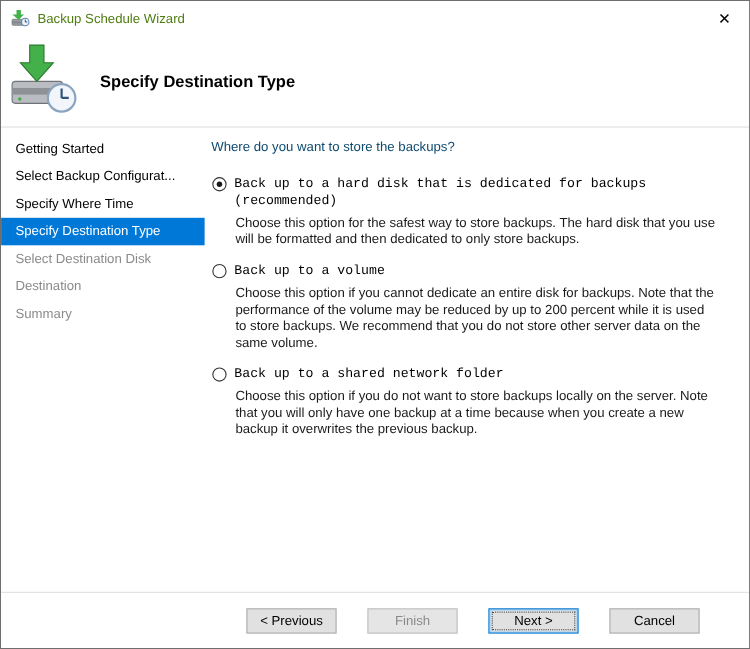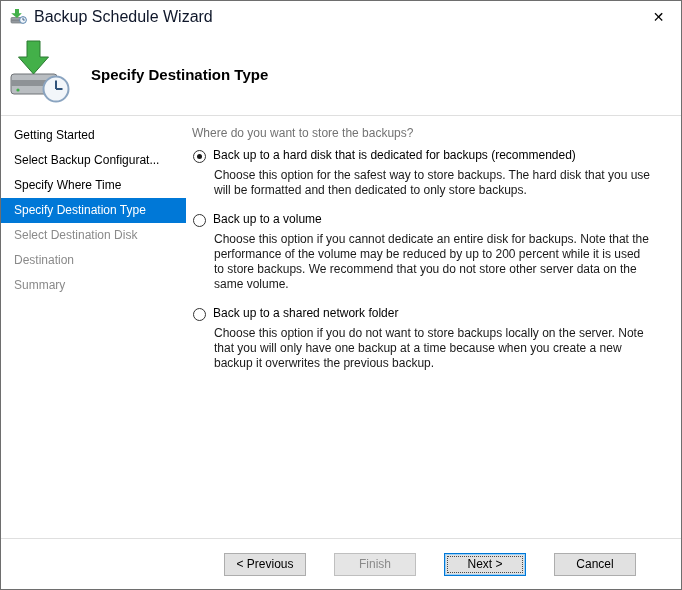--- a/index.html
+++ b/index.html
@@ -9,21 +9,21 @@
     width:682px; height:590px; background:#ffffff;
     border:1px solid #6e6e6e; display:flex; flex-direction:column;
     position:relative; overflow:hidden;
   }
   
   .titlebar{
     height:31px; flex:0 0 31px; display:flex; align-items:center;
     background:#ffffff; padding-left:9px;
   }
   .titlebar .app-icon{ width:17px; height:17px; flex:0 0 17px; }
-  .titlebar .title-text{ font-size:16px; color:#0f172a; margin-left:7px; flex:1; }
+  .titlebar .title-text{ font-size:12px; color:#4d7c0f; margin-left:7px; flex:1; }
   .close-btn{
     width:45px; height:31px; display:flex; align-items:center; justify-content:center;
     font-size:14px; color:#000; cursor:default;
   }
   
   .header{
     height:84px; flex:0 0 84px; position:relative;
     border-bottom:1px solid #dfdfdf; background:#ffffff;
   }
   .header .big-icon{ position:absolute; left:8px; top:6px; }
@@ -34,23 +34,23 @@
   
   .body{ flex:1; display:flex; background:#ffffff; min-height:0; }
   .sidebar{ width:185px; flex:0 0 185px; padding-top:7px; }
   .nav-item{
     height:25px; line-height:25px; padding-left:13px; font-size:12px;
     color:#000; white-space:nowrap; overflow:hidden;
   }
   .nav-item.pending{ color:#8a8a8a; }
   .nav-item.active{ background:#0078d7; color:#ffffff; }
   .content{ flex:1; padding:10px 24px 0 6px; }
-  .question{ font-size:12px; color:#737373; margin-bottom:8px; }
+  .question{ font-size:12px; color:#0c4a6e; margin-bottom:20px; }
   .option{ margin-bottom:14px; }
-  .option-head{ display:flex; align-items:center; cursor:default; }
+  .option-head{ display:flex; align-items:flex-start; cursor:default;font-family:Liberation Mono, monospace; }
   .radio{
     width:13px; height:13px; border:1px solid #333; border-radius:50%;
     background:#fff; margin:1px 7px 0 1px; flex:0 0 13px; position:relative;
   }
   .radio.selected::after{
     content:""; position:absolute; left:3px; top:3px; width:5px; height:5px;
     border-radius:50%; background:#1a1a1a;
   }
   .option-label{ font-size:12px; color:#000; line-height:15px; }
   .option-desc{

